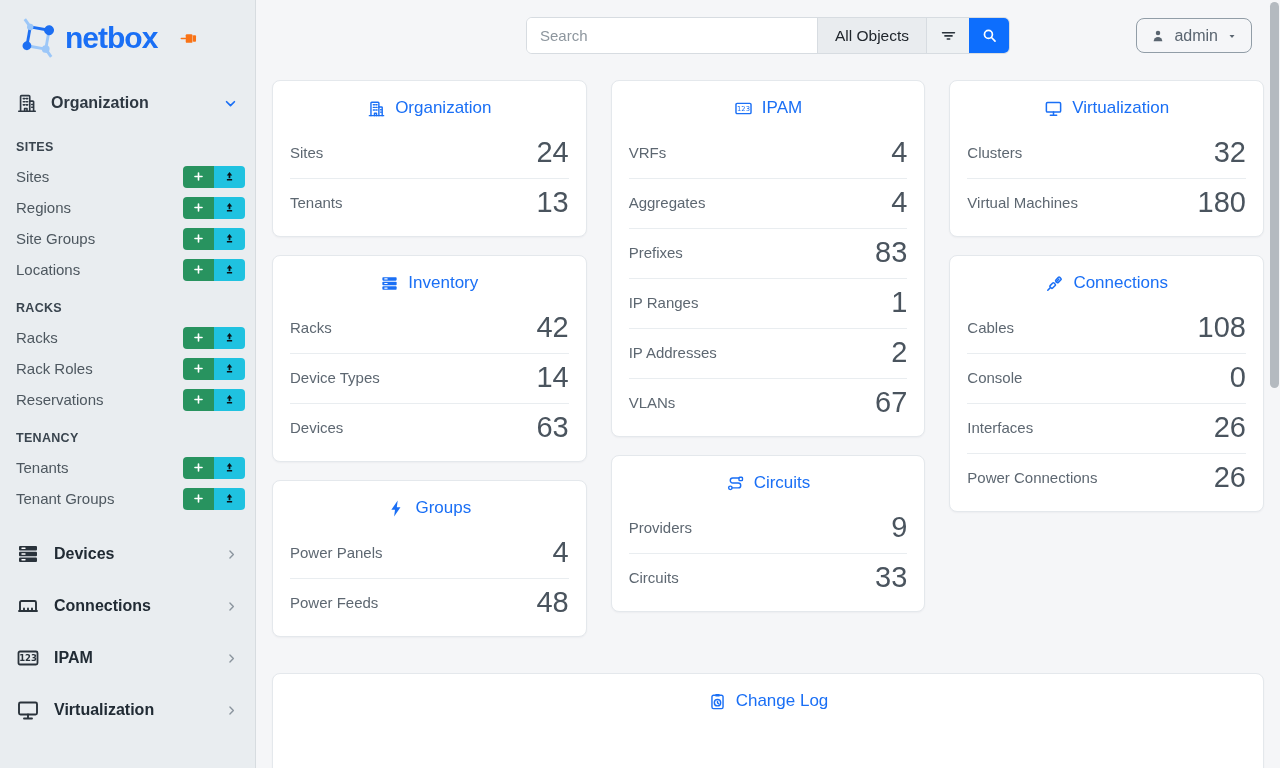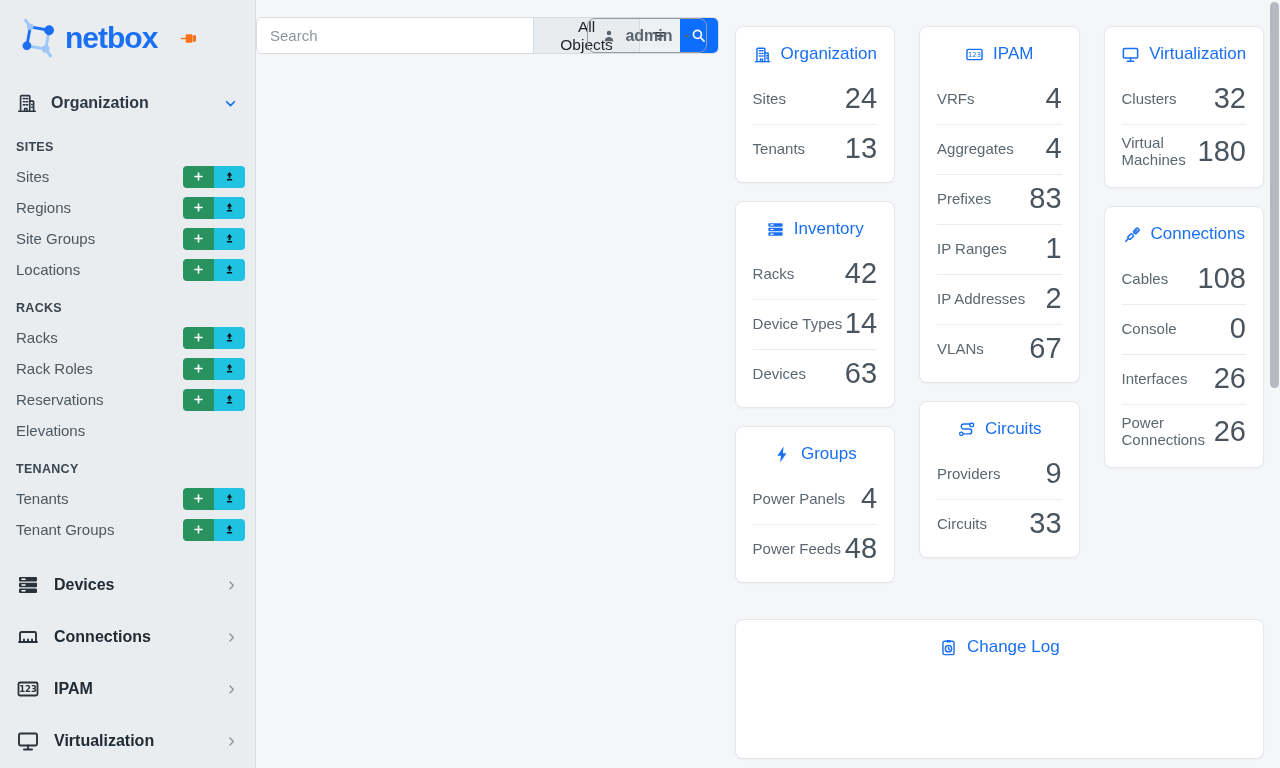--- a/index.html
+++ b/index.html
@@ -49,21 +49,21 @@
 
   .menus { margin-top:14px; }
   .menu-item {
     display:flex; align-items:center; gap:14px;
     height:52px; padding:0 16px;
     color:#212b34; font-weight:700; font-size:16px; cursor:pointer;
   }
   .menu-item .chev { margin-left:auto; color:#8b959e; }
 
   
-  .main { flex:1; display:flex; flex-direction:row; position:relative; }
+  .main { flex:1; display:flex; flex-direction:column; position:relative; }
   .topbar { height:70px; position:relative; display:flex; justify-content:center; padding-top:17px; }
   .search-group {
     display:flex; height:37px; border:1px solid #d7dce1; border-radius:6px;
     overflow:hidden; background:#fff;
   }
   .search-input {
     width:290px; border:none; outline:none; padding:0 13px;
     font-size:15px; color:#30363c; font-family:"Liberation Sans",sans-serif;
     background:#fff;
   }
@@ -75,24 +75,24 @@
   }
   .filter-btn {
     background:#eef1f3; width:43px; display:flex; align-items:center; justify-content:center;
     color:#2a333b; cursor:pointer; border-left:1px solid #d7dce1;
   }
   .search-btn {
     background:#0d6efd; width:40px; display:flex; align-items:center; justify-content:center;
     color:#fff; cursor:pointer;
   }
   .user-btn {
-    position:absolute; right:12px; top:18px; height:35px;
+    position:absolute; right:28px; top:18px; height:35px;
     border:1px solid #919da7; border-radius:8px;
     display:flex; align-items:center; gap:8px; padding:16px 13px;
-    color:#5a6570; font-size:16px; cursor:pointer; background:transparent;font-weight:bold;
+    color:#5a6570; font-size:16px; cursor:pointer; background:transparent;
   }
 
   .content { padding:26px 16px 0 16px; }
   .grid { display:grid; grid-template-columns:1fr 1fr 1fr; gap:24px; }
   .col { display:flex; flex-direction:column; gap:18px; }
 
   .card {
     background:#fff; border:1px solid #e4e8ec; border-radius:8px;
     box-shadow:0 1px 2px rgba(20,30,40,.04);
   }
@@ -363,23 +363,20 @@
             <use href="#sym-plus"></use>
           </svg>
         </span>
       <span class="mini-btn import">
           <svg class="ic" width="13" height="13">
             <use href="#sym-upload"></use>
           </svg>
         </span>
     </span>
   </div>
-  <div class="side-item">
-    <span>Elevations</span>
-  </div>
 
   <div class="group-heading">TENANCY</div>
   <div class="side-item">
     <span>Tenants</span>
     <span class="btn-group">
       <span class="mini-btn add">
           <svg class="ic" width="13" height="13">
             <use href="#sym-plus"></use>
           </svg>
         </span>

